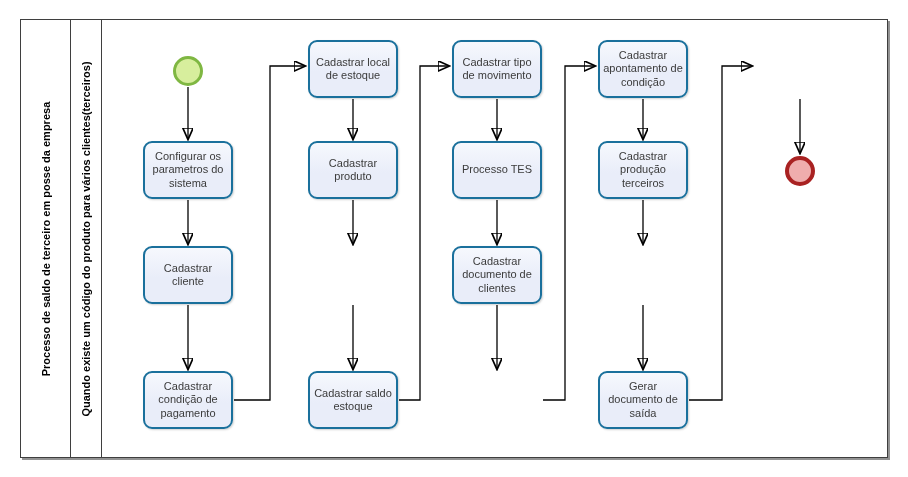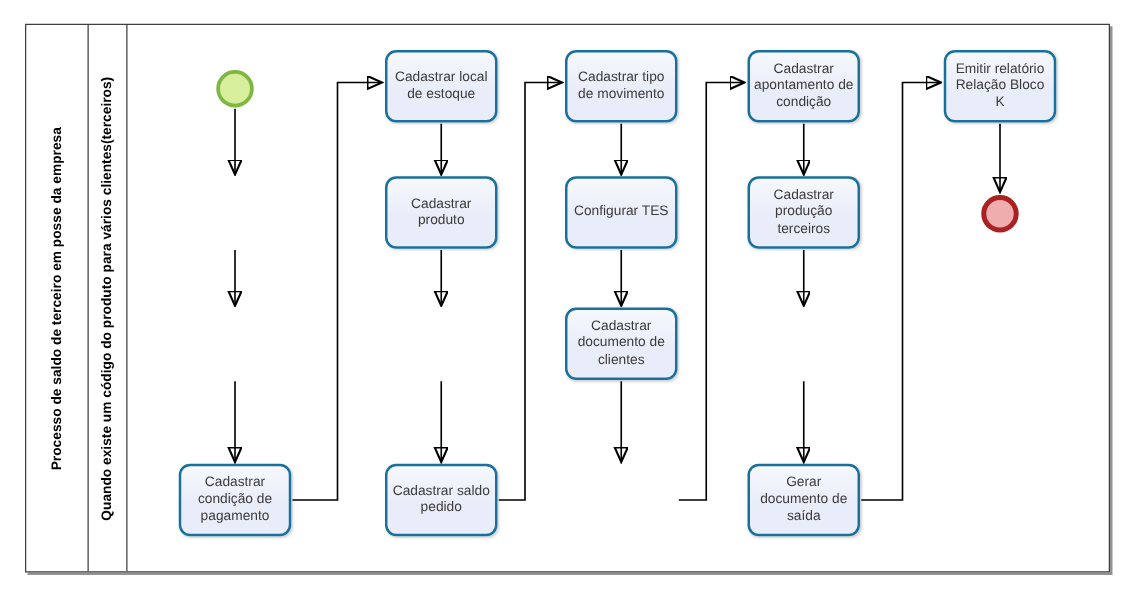--- a/index.html
+++ b/index.html
@@ -76,47 +76,50 @@
     <path d="M643 99 V139" marker-end="url(#arrow)"></path>
     <path d="M643 200 V244" marker-end="url(#arrow)"></path>
     <path d="M643 305 V369" marker-end="url(#arrow)"></path>
     <path d="M689 400 H722 V66 H752" marker-end="url(#arrow)"></path>
     <path d="M800 99 V153" marker-end="url(#arrow)"></path>
   </svg>
 
   <div class="event start"></div>
   <div class="event end"></div>
 
+  <div class="task t0">
+      <span>Configurar os parametros do sistema</span>
+    </div>
+  <div class="task t1">
+      <span>Cadastrar cliente</span>
+    </div>
   <div class="task t2">
       <span>Cadastrar condição de pagamento</span>
     </div>
   <div class="task t3">
       <span>Cadastrar local de estoque</span>
     </div>
   <div class="task t4">
       <span>Cadastrar produto</span>
     </div>
   <div class="task t6">
-      <span>Cadastrar saldo pedido</span>
+      <span>Cadastrar saldo estoque</span>
     </div>
   <div class="task t7">
       <span>Cadastrar tipo de movimento</span>
     </div>
   <div class="task t8">
-      <span>Configurar TES</span>
+      <span>Processo TES</span>
     </div>
   <div class="task t9">
       <span>Cadastrar documento de clientes</span>
     </div>
   <div class="task t11">
       <span>Cadastrar apontamento de condição</span>
     </div>
   <div class="task t12">
       <span>Cadastrar produção terceiros</span>
     </div>
   <div class="task t14">
       <span>Gerar documento de saída</span>
     </div>
-  <div class="task t15">
-      <span>Emitir relatório Relação Bloco K</span>
-    </div>
 
 </div>
 
 </body></html>

